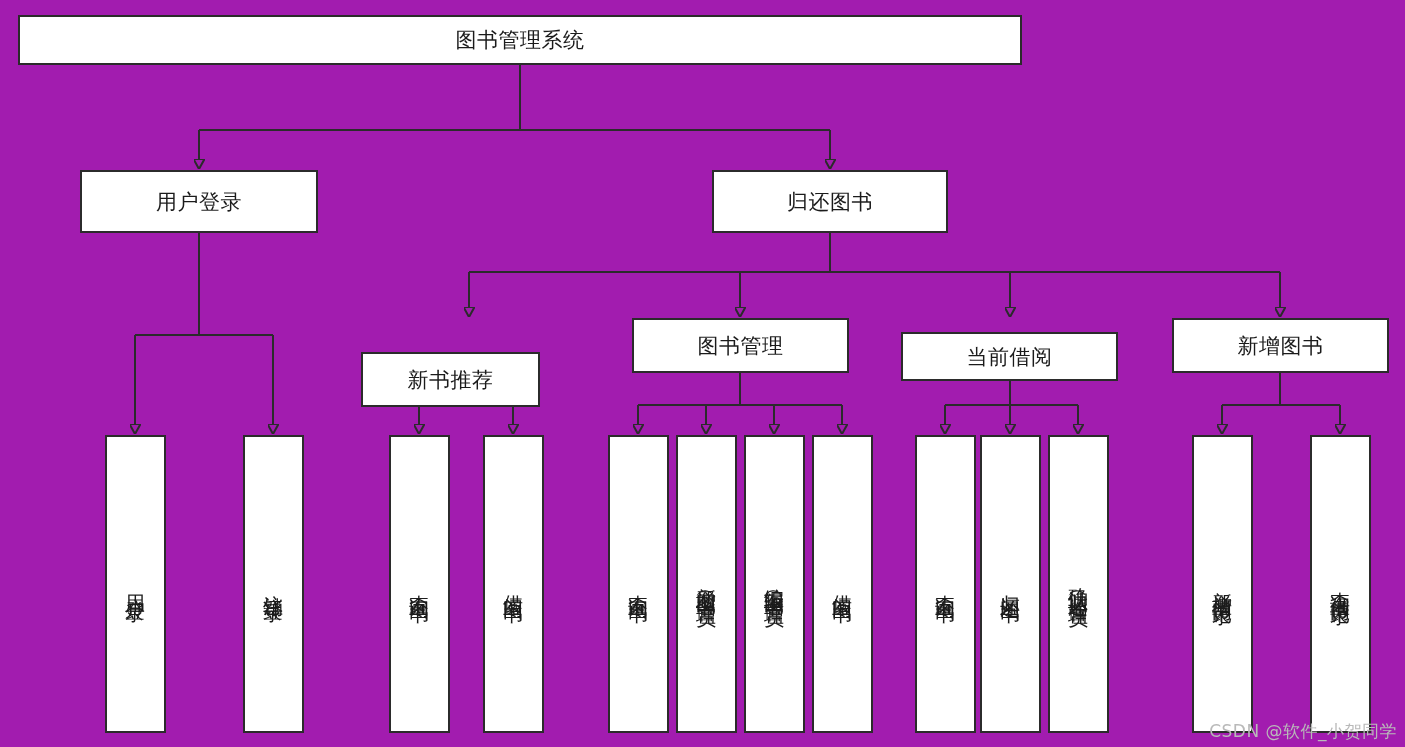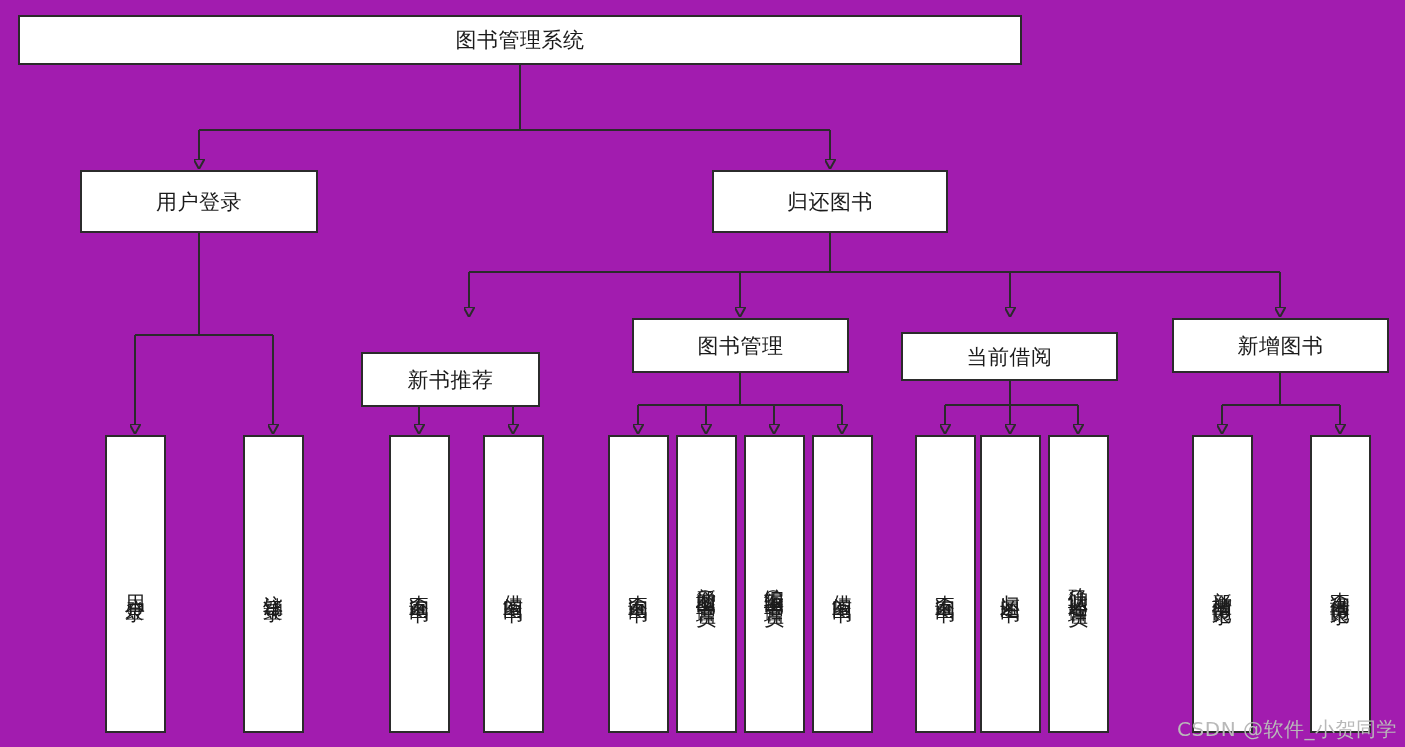--- a/index.html
+++ b/index.html
@@ -54,21 +54,21 @@
   }
   svg.links path, svg.links line {
     stroke: #2b2b2b;
     stroke-width: 2;
     fill: none;
   }
   .watermark {
     position: absolute;
     right: 8px;
     bottom: 4px;
-    font-size: 20px;
+    font-size: 17px;
     color: #b9b9b9;
     white-space: nowrap;
     letter-spacing: 0.5px;
   }
 </style>
 </head>
 <body>
 
 <div id="canvas">
 

